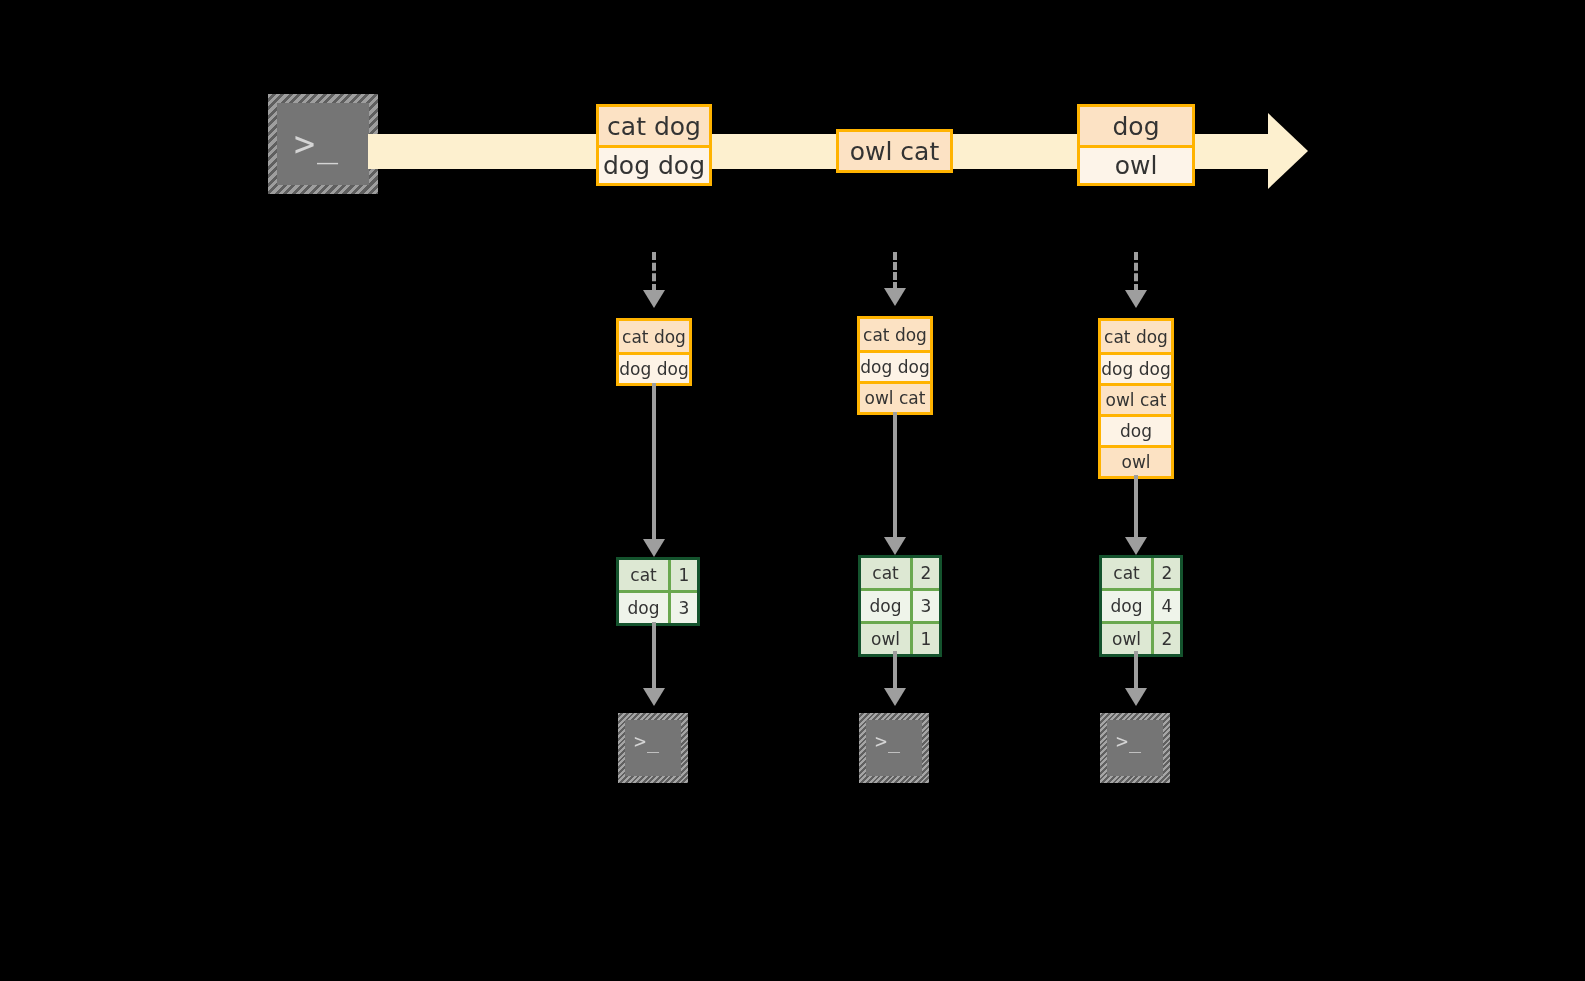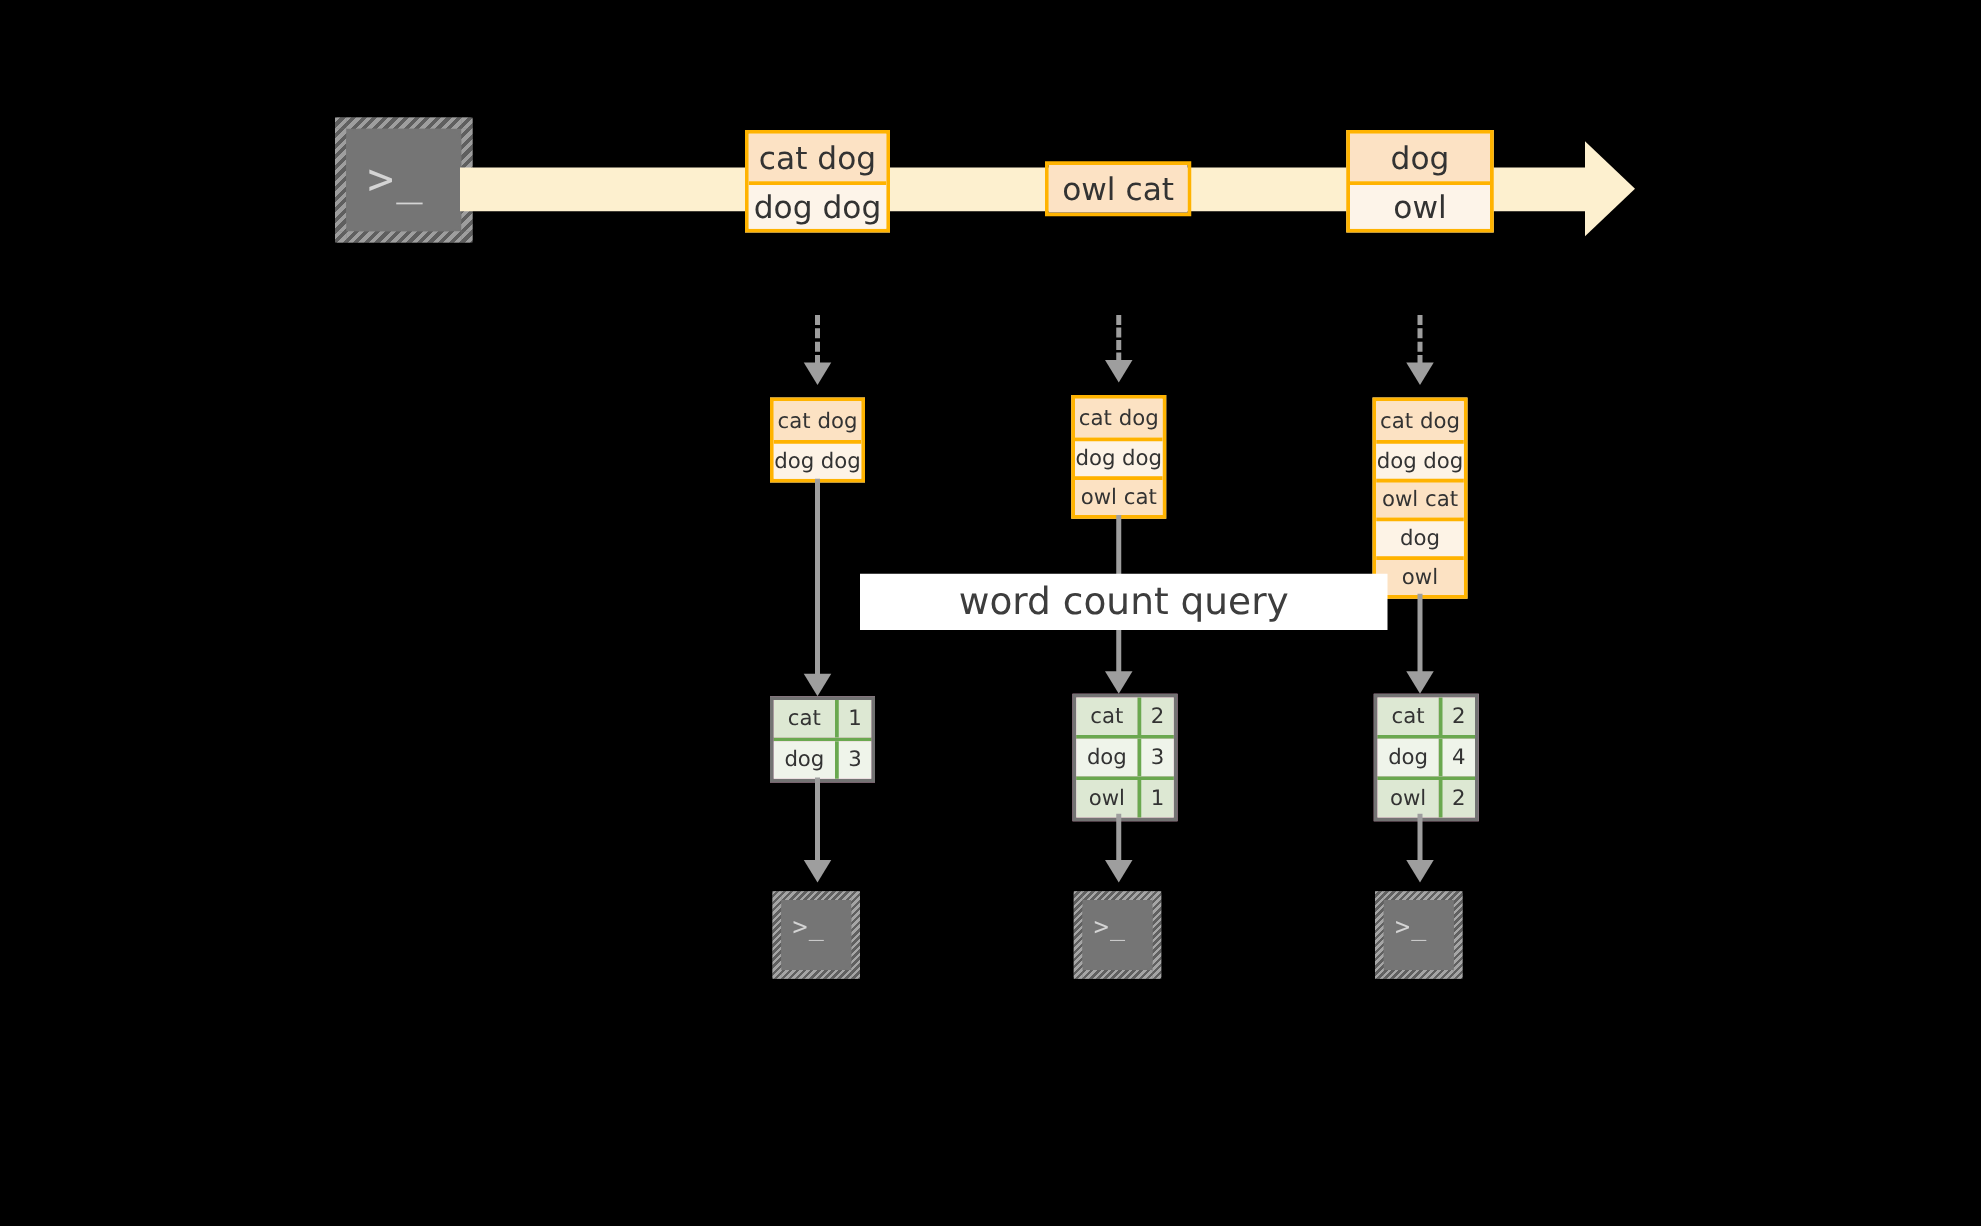--- a/index.html
+++ b/index.html
@@ -163,22 +163,22 @@
   .snap-row + .snap-row { border-top: 3px solid #ffb300; }
 
   .snap-stack.s1 { left: 616px; top: 318px; width: 76px; }
   .snap-stack.s2 { left: 857px; top: 316px; width: 76px; }
   .snap-stack.s3 { left: 1098px; top: 318px; width: 76px; }
 
   
   .res-table {
     position: absolute;
     box-sizing: border-box;
-    border: 3px solid #737373;
-    background: #f9a8d4;
+    border: 3px solid #14532d;
+    background: #6d28d9;
     border-collapse: collapse;
     text-align: right;
   }
   .res-row { display: flex; }
   .res-row + .res-row { border-top: 3px solid #6aa84f; }
   .res-cell {
     box-sizing: border-box;
     display: flex;
     align-items: center;
     justify-content: center;
@@ -269,21 +269,20 @@
 
   <div class="solid-line" style="left:652px; top:383px; height:158px;"></div>
   <div class="arrow-head-down" style="left:643px; top:539px;"></div>
 
   <div class="solid-line" style="left:893px; top:412px; height:127px;"></div>
   <div class="arrow-head-down" style="left:884px; top:537px;"></div>
 
   <div class="solid-line" style="left:1134px; top:475px; height:64px;"></div>
   <div class="arrow-head-down" style="left:1125px; top:537px;"></div>
 
-  <div class="query-label">word count query</div>
 
   <div class="res-table t1">
     <div class="res-row shade-a">
       <div class="res-cell word">cat</div>
       <div class="res-cell count">1</div>
     </div>
     <div class="res-row shade-b">
       <div class="res-cell word">dog</div>
       <div class="res-cell count">3</div>
     </div>

